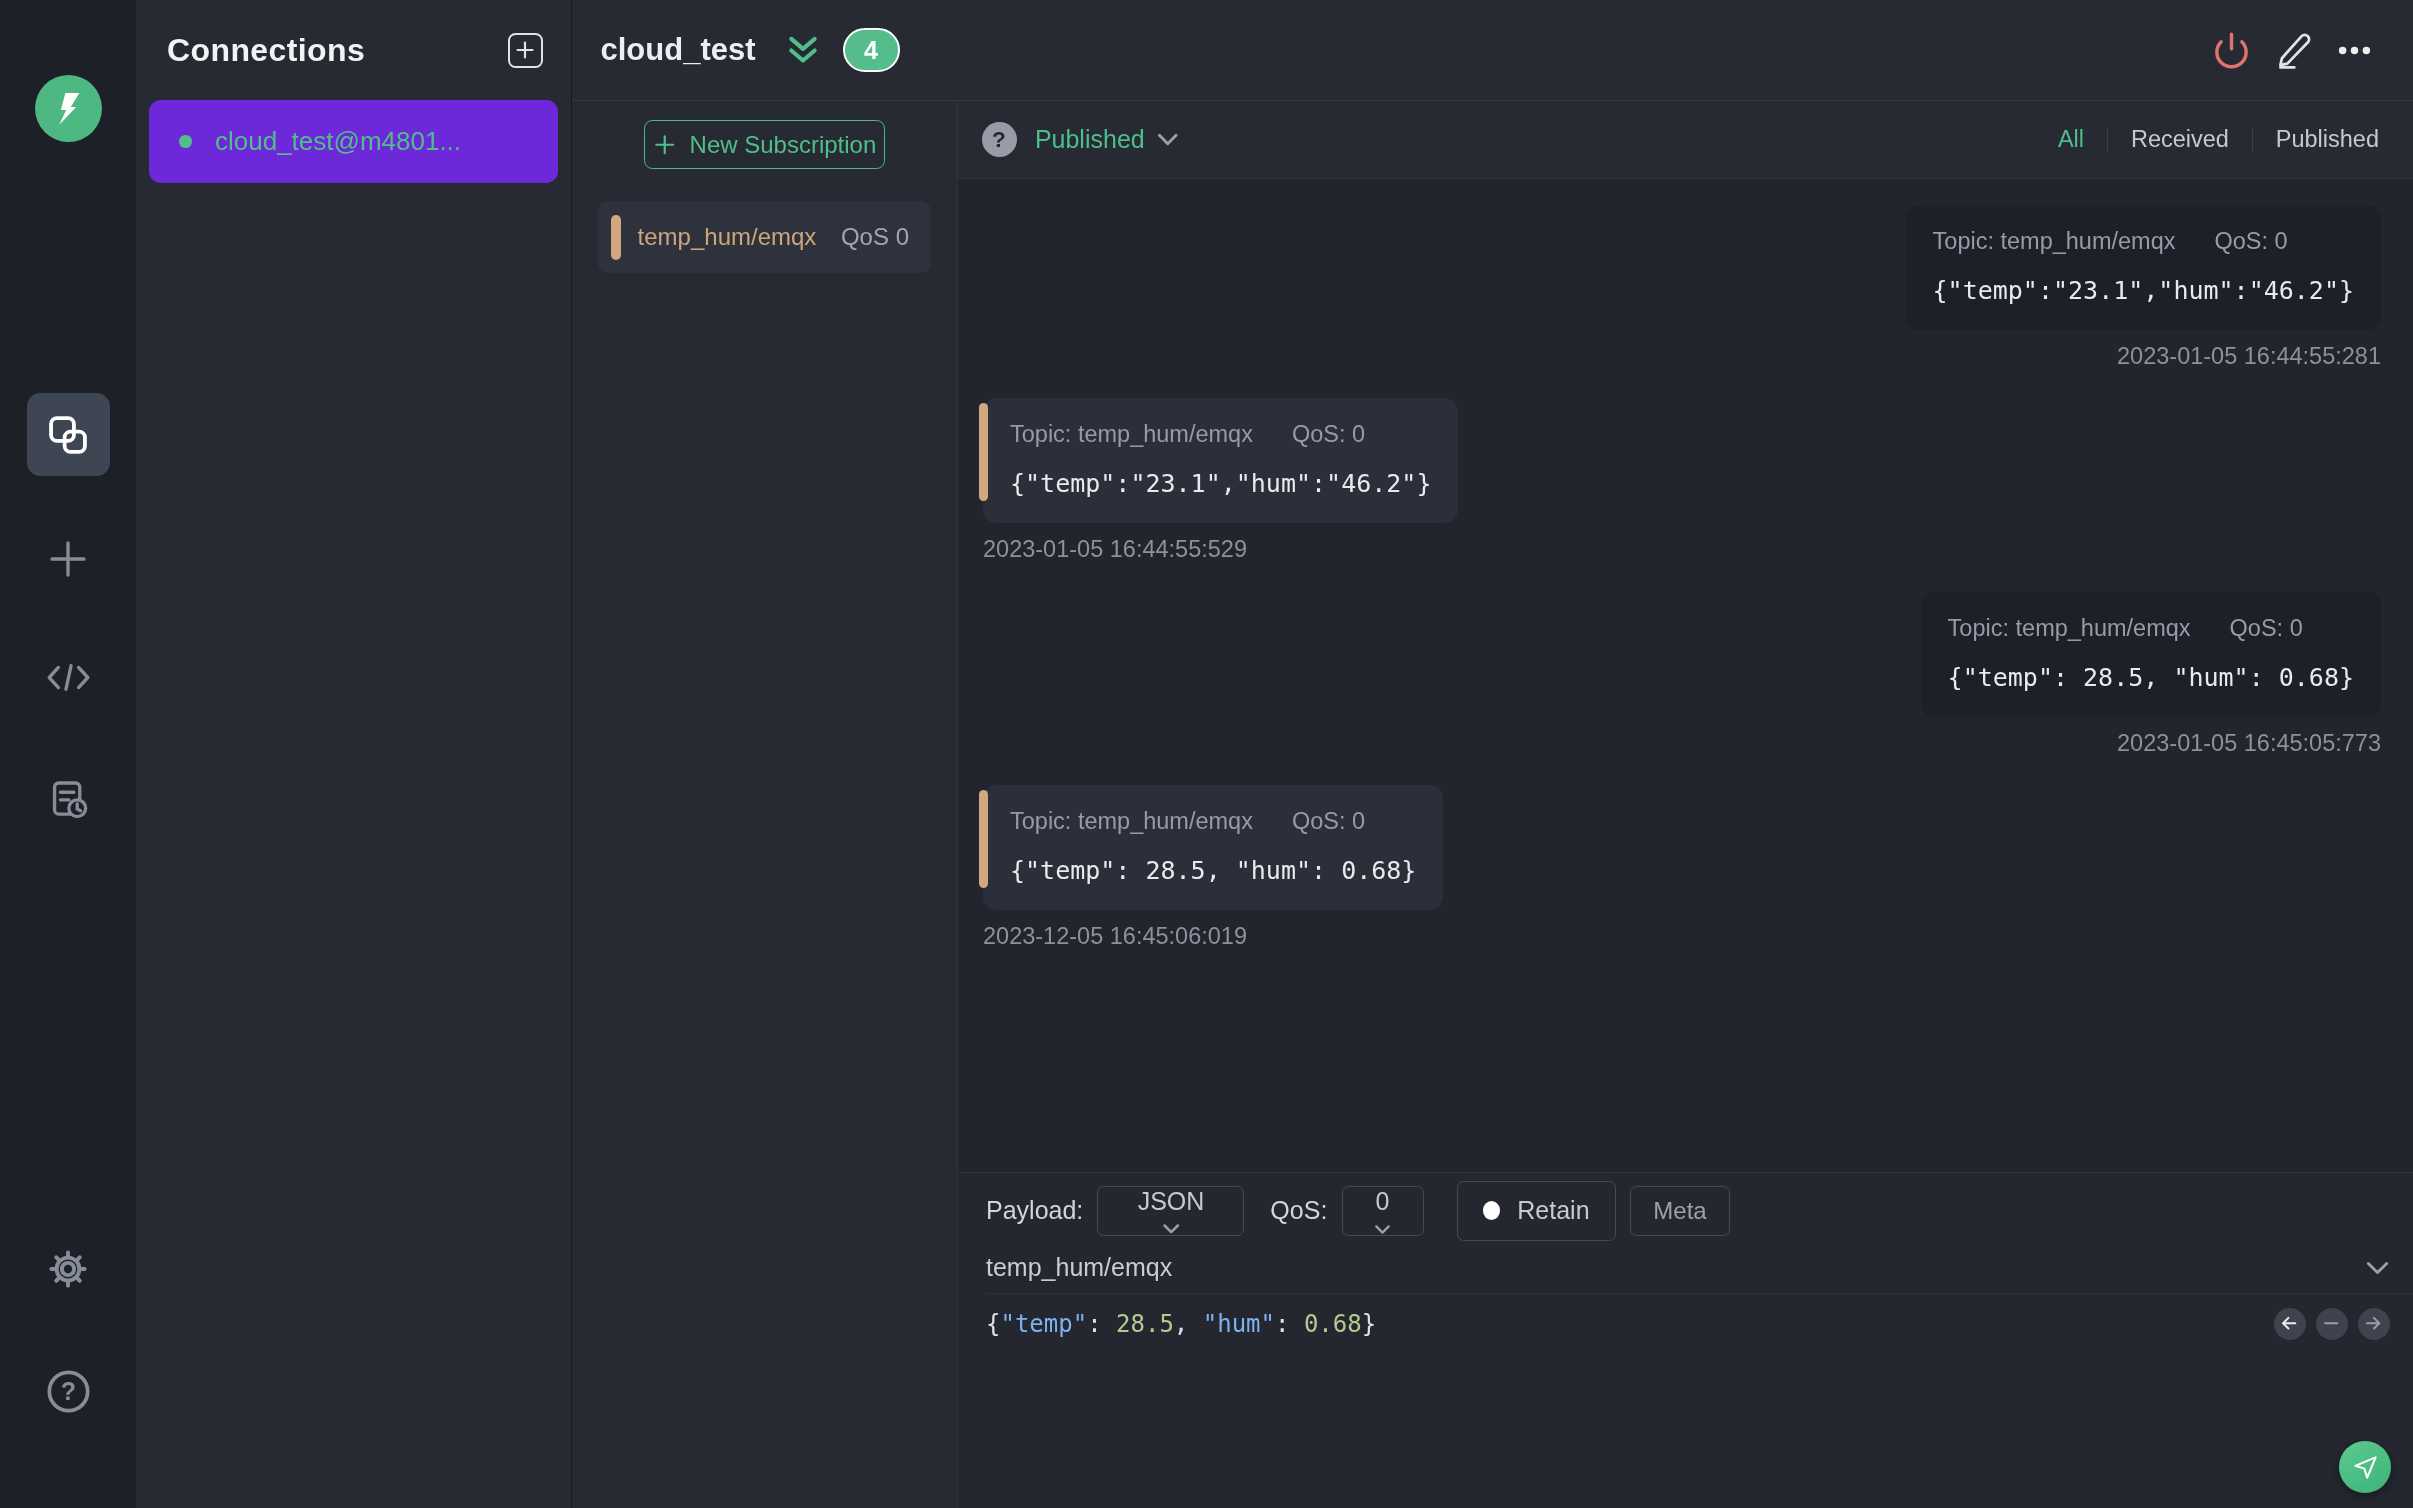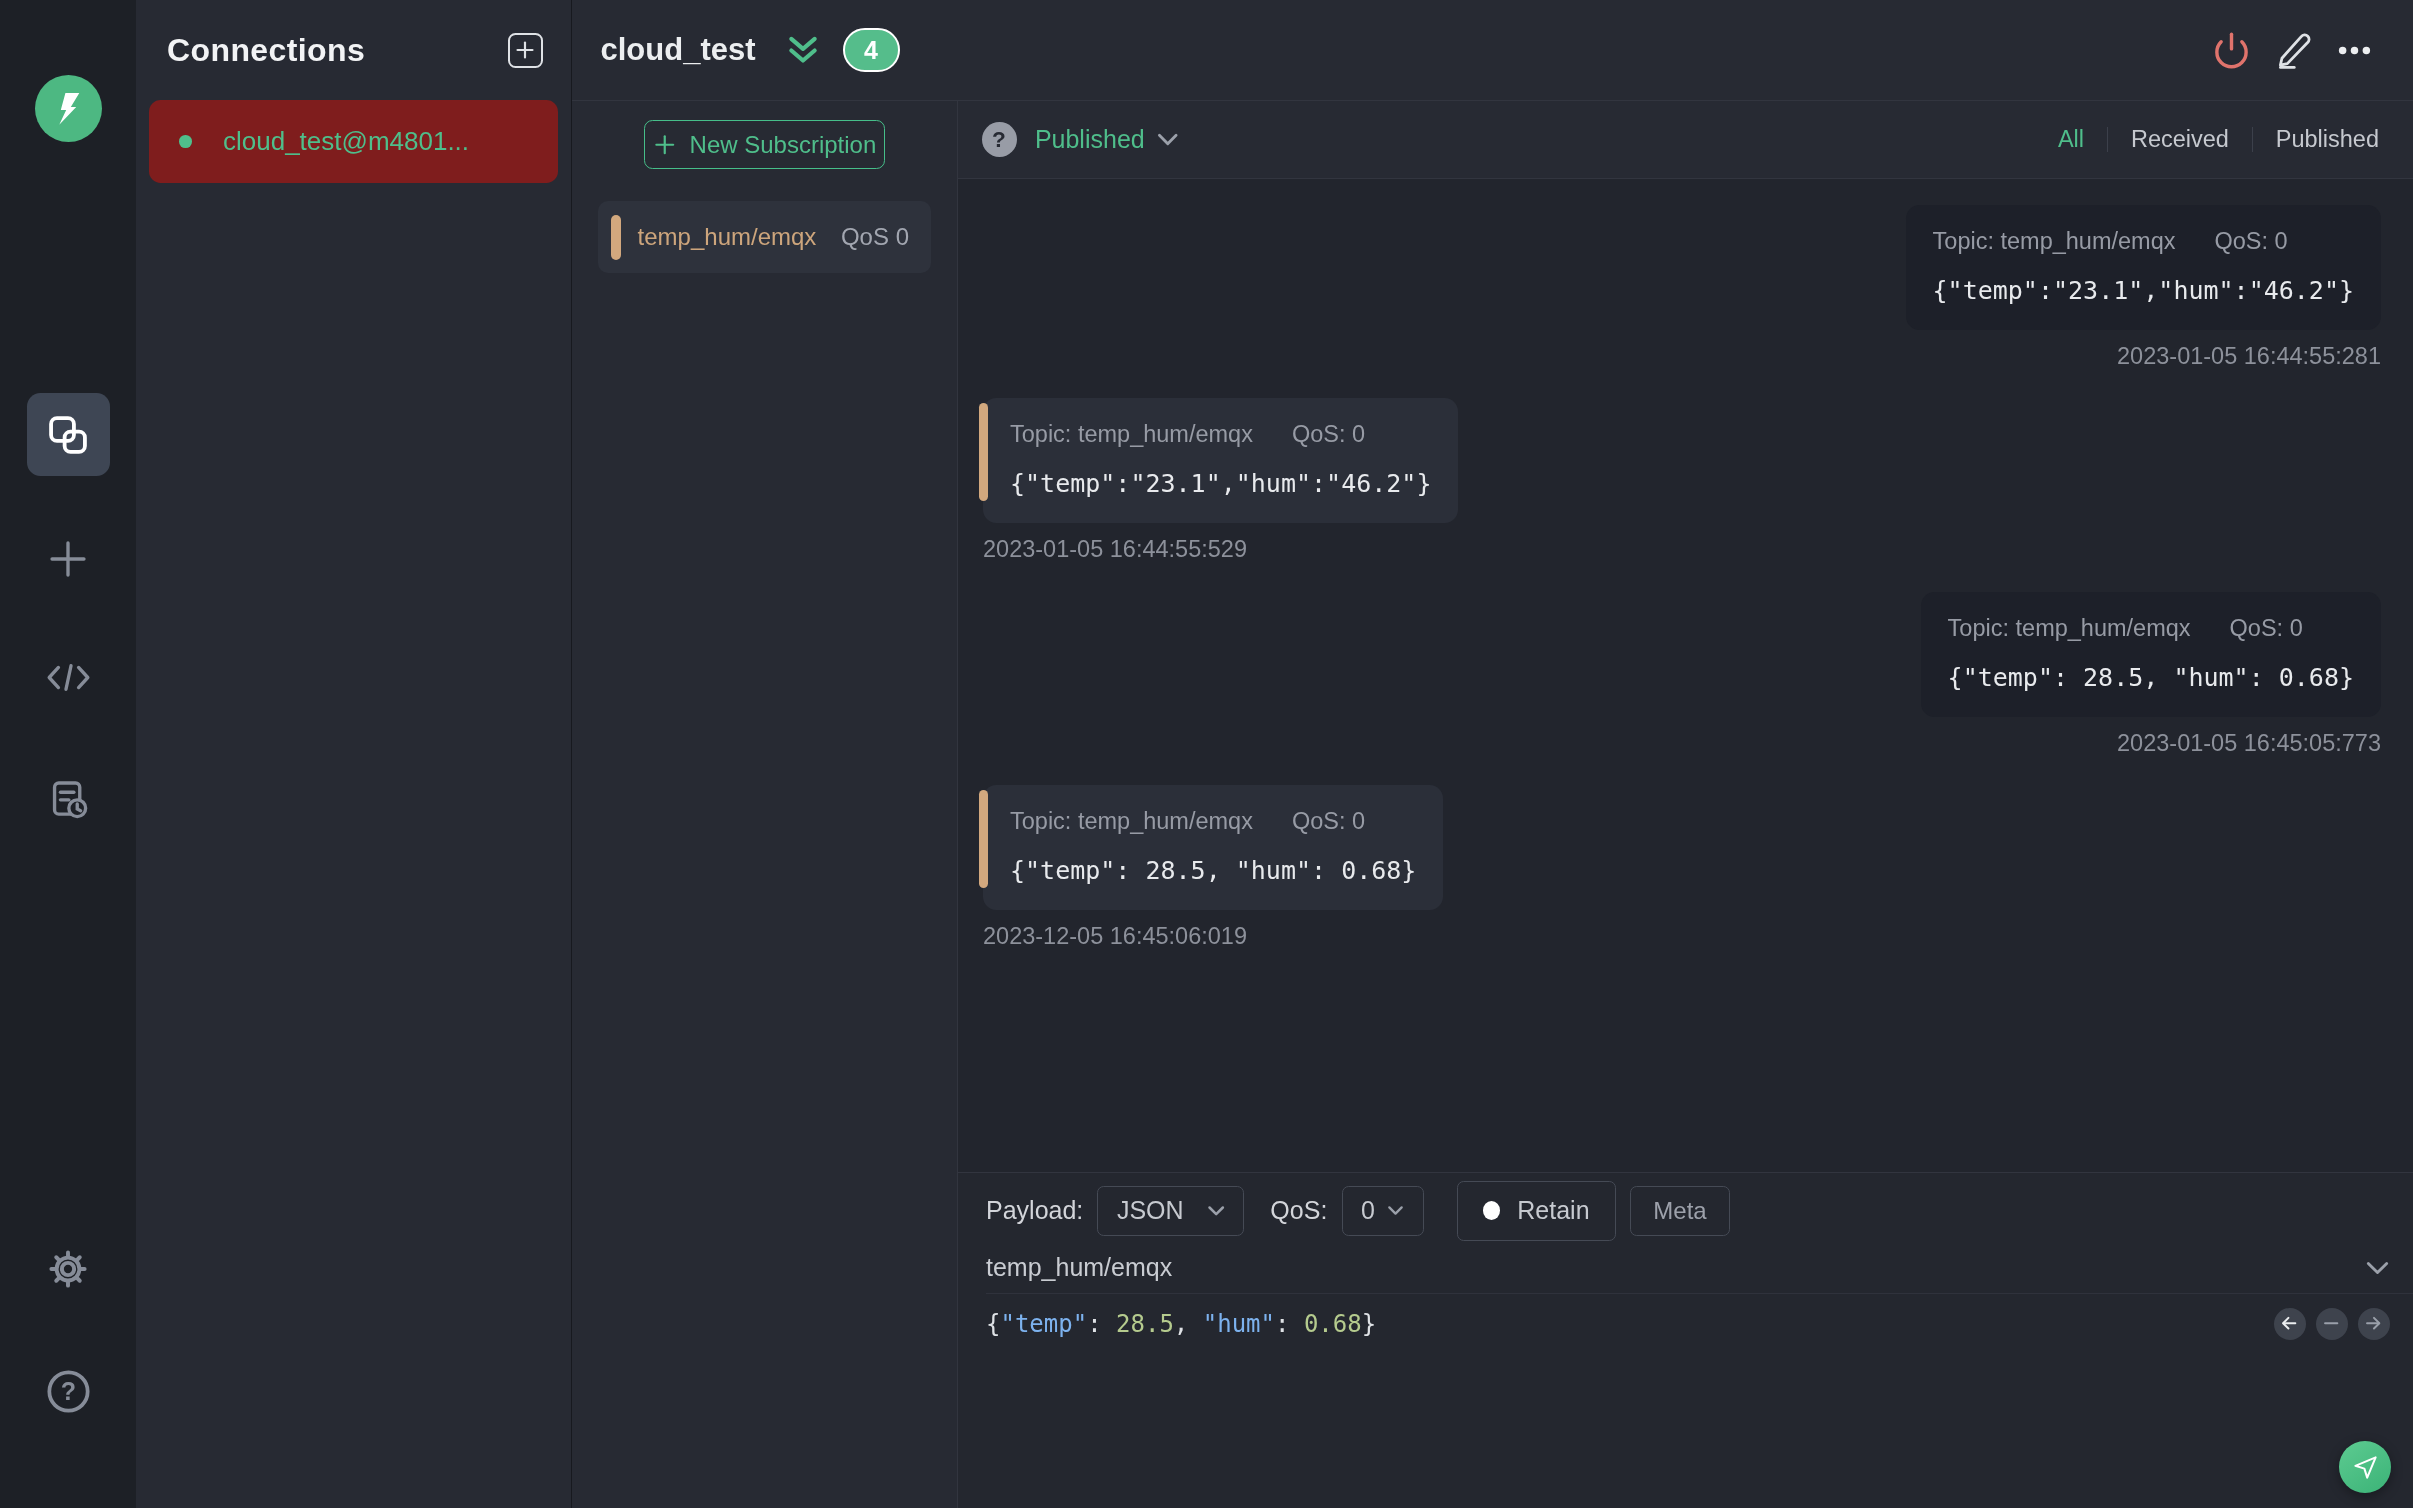--- a/index.html
+++ b/index.html
@@ -16,21 +16,21 @@
   .rail-code { margin-top:79px; }
   .rail-log  { margin-top:82px; }
   .rail-spacer { flex:1; }
   .rail-gear { margin-bottom:79px; }
 
   
   .connections { width:436px; background:#272a33; border-right:1.7px solid #17191f; flex-shrink:0; padding-top:30px; }
   .conn-head { display:flex; align-items:center; justify-content:space-between; padding:0 28.5px 0 31px; height:40px;gap:40px; }
   .conn-title { font-size:32px; font-weight:bold; color:#f2f3f5; letter-spacing:0.4px; }
   .add-conn { width:35px; height:35px; border:2.5px solid #dfe2e6; border-radius:7.5px; color:#dfe2e6; display:flex; align-items:center; justify-content:center; background:transparent; }
-  .conn-item { margin:30px 13.4px 0 13.4px; height:83px; background:#7f1d1d; border-radius:11.7px; display:flex; align-items:center; gap:31px; padding:0 30px; }
+  .conn-item { margin:30px 13.4px 0 13.4px; height:83px; background:#6d28d9; border-radius:11.7px; display:flex; align-items:center; gap:23px; padding:0 30px; }
   .conn-dot { width:12.6px; height:12.6px; border-radius:50%; background:#4fbe8b; }
   .conn-label { font-size:26px; color:#4fbe8b; }
 
   
   .main { flex:1; display:flex; flex-direction:column; background:#272a33; min-width:0; }
   .main-header { height:101px; border-bottom:1.7px solid #32353f; display:flex; align-items:center; padding:0 39px 0 28.5px; flex-shrink:0; }
   .main-title { font-size:31px; font-weight:bold; color:#eceef0; }
   .dbl-chev { margin-left:27px; display:flex; }
   .badge { margin-left:20px; min-width:57px; height:44px; padding:0 15px; border-radius:22.6px; background:#55bd8b; border:2.5px solid #ffffff; color:#ffffff; font-size:25px; font-weight:bold; display:flex; align-items:center; justify-content:center; }
   .hdr-spacer { flex:1; }
@@ -66,21 +66,21 @@
   .received .msg-card { background:#2b2f39; }
   .received .msg-card::before { content:""; position:absolute; left:-4.2px; top:4.2px; bottom:22px; width:9.2px; border-radius:5px; background:#d2a87e; }
   .msg-meta { font-size:23.5px; color:#979ba5; display:flex; gap:39px; white-space:nowrap; }
   .msg-payload { margin-top:21px; font-family:"DejaVu Sans Mono", monospace; font-size:25px; color:#e8eaed; white-space:nowrap; }
   .msg-ts { margin-top:13.4px; font-size:23.5px; color:#8d919b; }
 
   
   .publish { height:336px; background:#24272f; border-top:1.7px solid #32353f; position:relative; padding-left:28px; flex-shrink:0; }
   .pub-controls { display:flex; align-items:center; gap:14.2px; margin-top:12.6px; height:50px; }
   .pub-label { font-size:25px; color:#d3d5da; }
-  .pub-select { height:50px; border:1.7px solid #454a55; border-radius:6.7px; display:flex; align-items:center; justify-content:space-between; padding:0 18.4px; color:#c7cad0; font-size:25px; background:transparent; }
+  .pub-select { height:50px; border:1.7px solid #454a55; border-radius:6.7px; display:flex; align-items:center; justify-content:space-between; padding:0 18.4px; color:#c7cad0; font-size:25px; background:transparent;flex-direction:column; }
   .sel-format { width:147px; }
   .sel-qos { width:82px; margin-left:0; }
   .qos-label { font-size:25px; color:#d3d5da; margin-left:11.7px; }
   .retain-btn { height:60px; border:1.7px solid #454a55; border-radius:6.7px; display:flex; align-items:center; gap:17px; padding:0 25px; color:#c7cad0; font-size:25px; background:transparent; margin-left:19px; }
   .retain-dot { width:17.6px; height:19px; border-radius:50%; background:#ffffff; }
   .meta-btn { height:50px; border:1.7px solid #454a55; border-radius:6.7px; display:flex; align-items:center; padding:0 22.6px; color:#9da1ab; font-size:24px; background:transparent; }
   .pub-topic { display:flex; align-items:center; justify-content:space-between; height:52px; padding-right:23.5px; border-bottom:1.7px solid #2f323c; font-size:25px; color:#c9ccd2; margin-top:6.7px; }
   .pub-editor { display:flex; align-items:center; justify-content:space-between; padding:13.4px 23.5px 0 0; font-family:"DejaVu Sans Mono", monospace; font-size:24px; }
   .tk-punct { color:#dfe2e6; } .tk-key { color:#7db2ee; } .tk-num { color:#b5cb8e; }
   .hist-nav { display:flex; gap:10px; }

